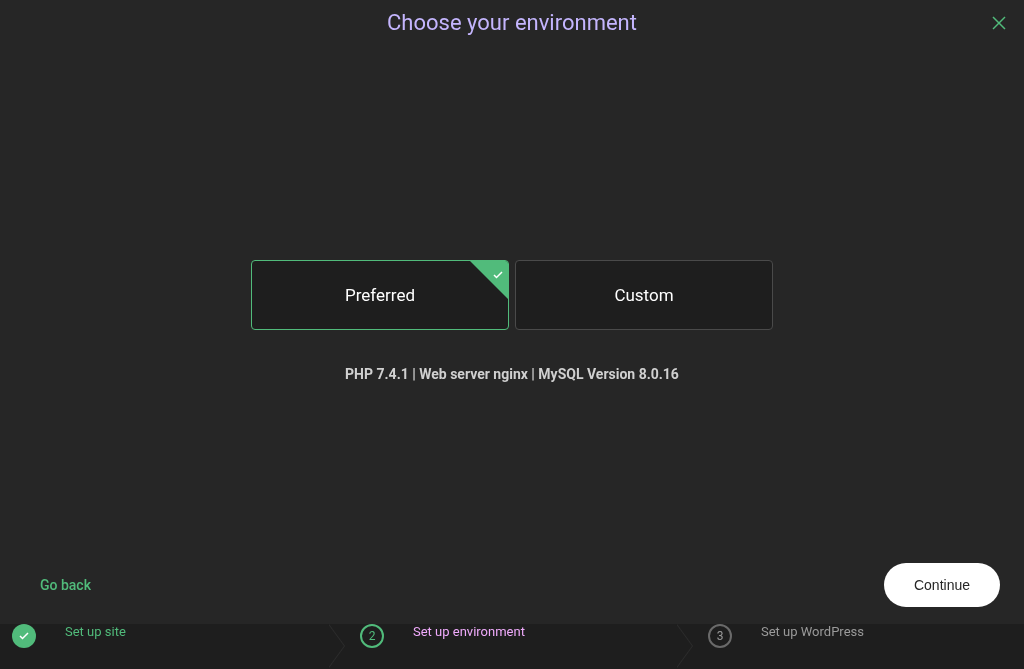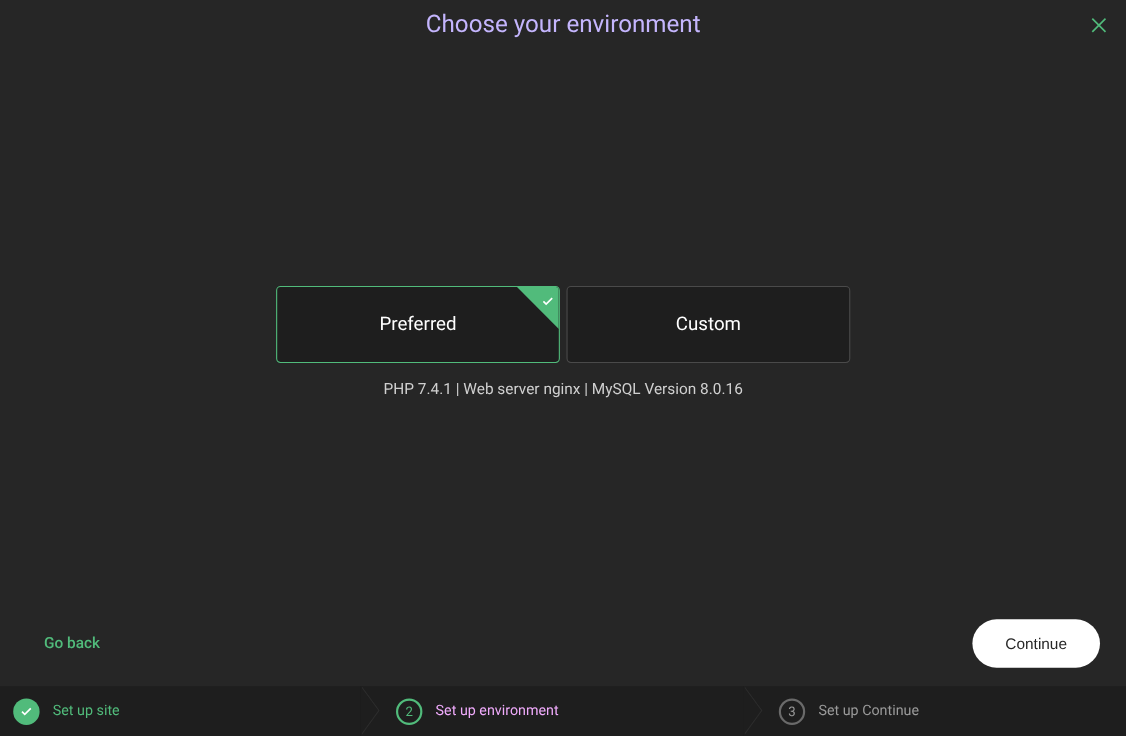--- a/index.html
+++ b/index.html
@@ -83,24 +83,24 @@
       right: 4px;
     }
     .corner-check-icon svg {
       width: 12px;
       height: 12px;
       stroke: #fff;
       stroke-width: 3;
       fill: none;
     }
     .env-details {
-      margin-top: 16px;
+      margin-top: 36px;
       font-size: 14px;
       color: #d0d0d0;
-      font-weight: 400;
+      font-weight: 700;
     }
     .footer-actions {
       position: absolute;
       bottom: 62px;
       left: 0;
       right: 0;
       display: flex;
       justify-content: space-between;
       align-items: center;
       padding: 0 24px;
@@ -127,24 +127,25 @@
       bottom: 0;
       left: 0;
       right: 0;
       height: 45px;
       display: flex;
       background: #1e1e1e;
     }
     .step {
       flex: 1;
       display: flex;
-      align-items: center;
+      align-items: flex-start;
       padding-left: 12px;
       position: relative;
       background: #1e1e1e;
+      gap: 17px;
     }
     .step::after {
       content: '';
       position: absolute;
       right: -16px;
       top: 0;
       width: 0;
       height: 0;
       border-top: 22.5px solid transparent;
       border-bottom: 22.5px solid transparent;
@@ -256,15 +257,15 @@
         </svg>
     </div>
     <span class="step-label done">Set up site</span>
   </div>
   <div class="step indent">
     <div class="step-circle active">2</div>
     <span class="step-label active">Set up environment</span>
   </div>
   <div class="step indent">
     <div class="step-circle pending">3</div>
-    <span class="step-label pending">Set up Continue</span>
+    <span class="step-label pending">Set up WordPress</span>
   </div>
 </div>
 
 </body></html>

